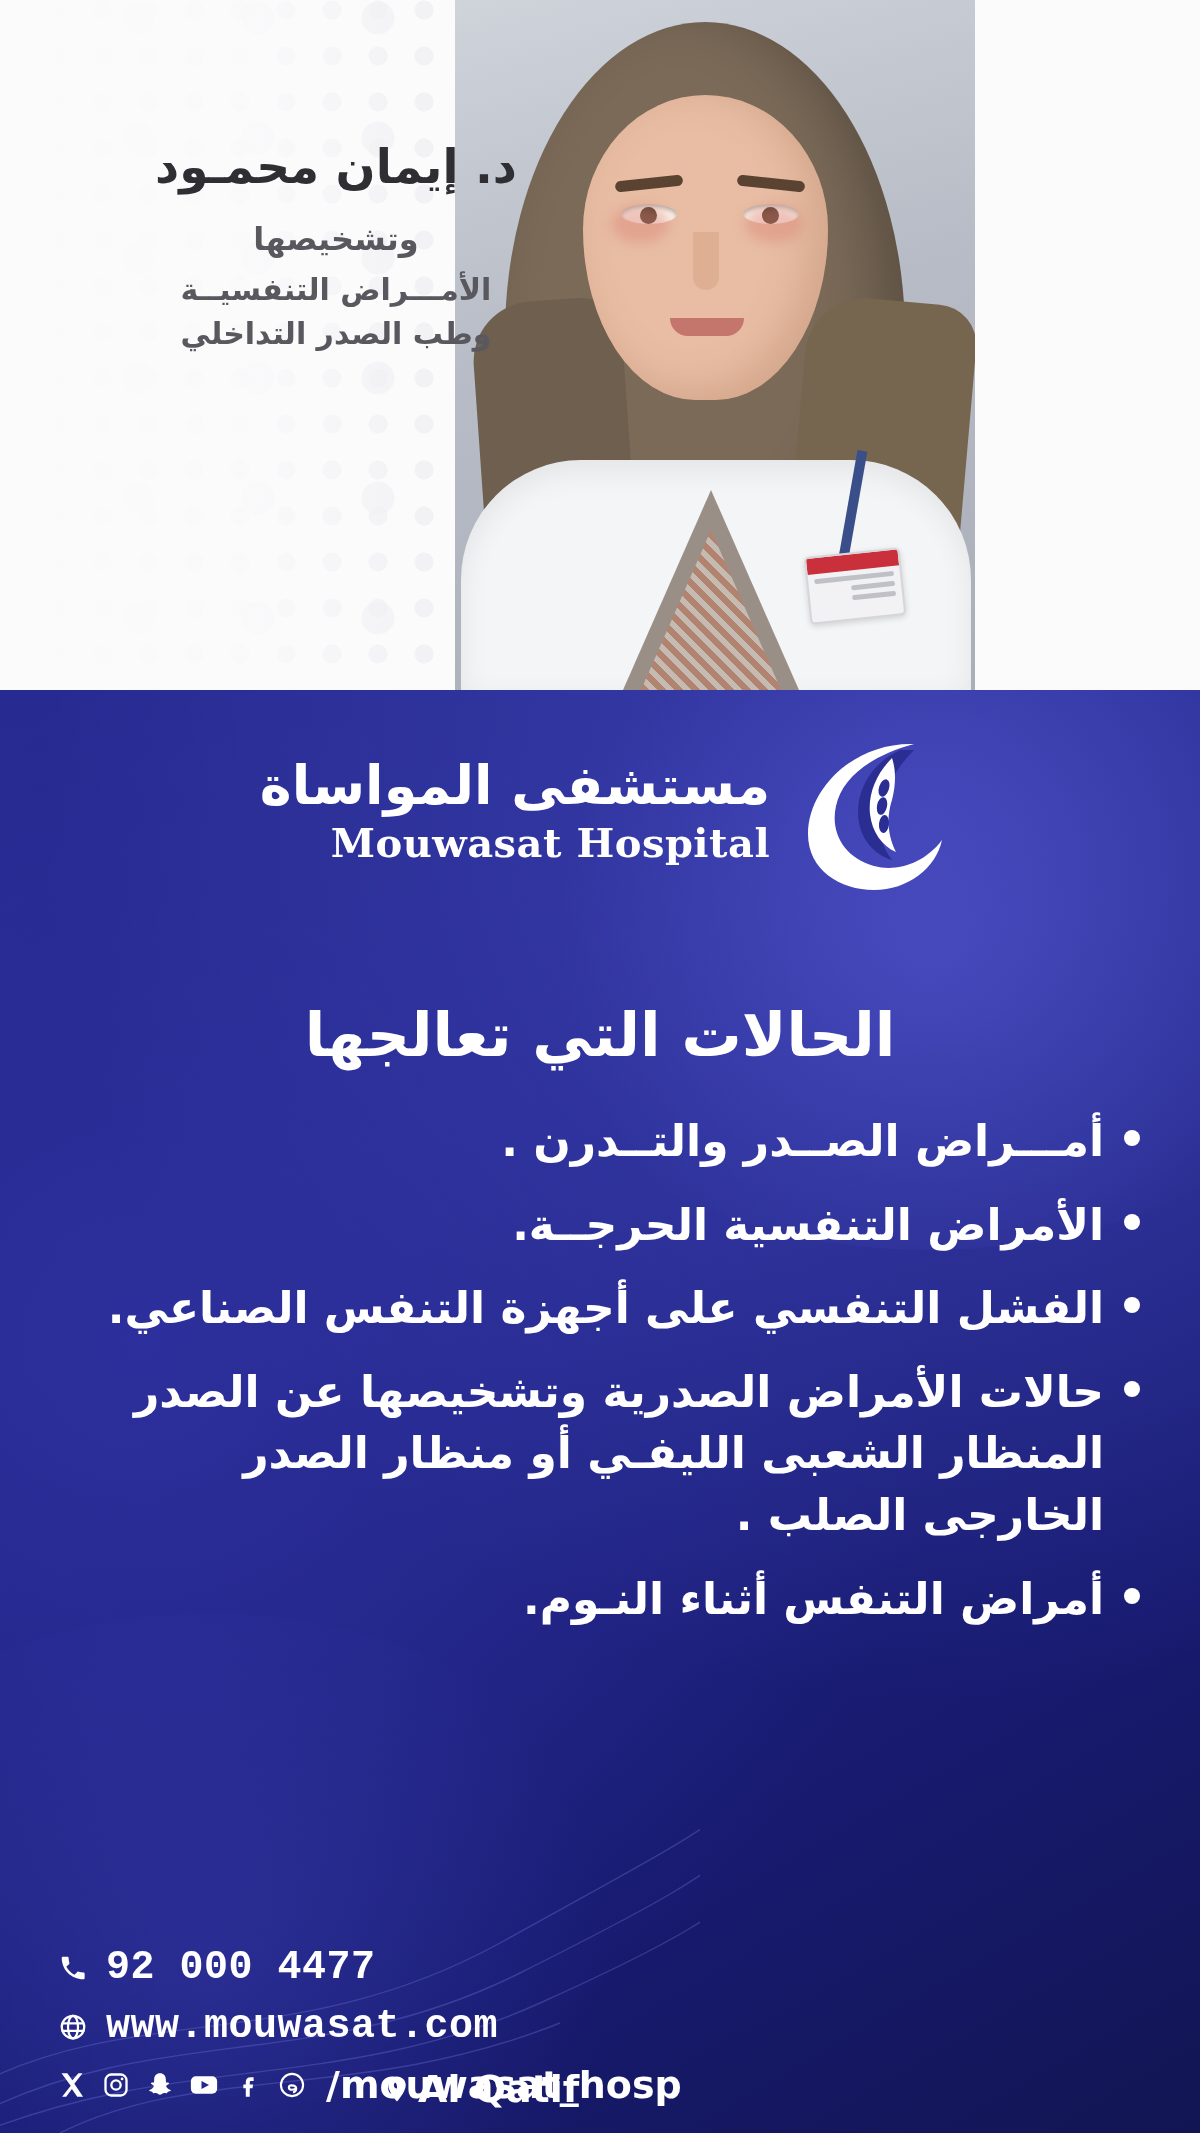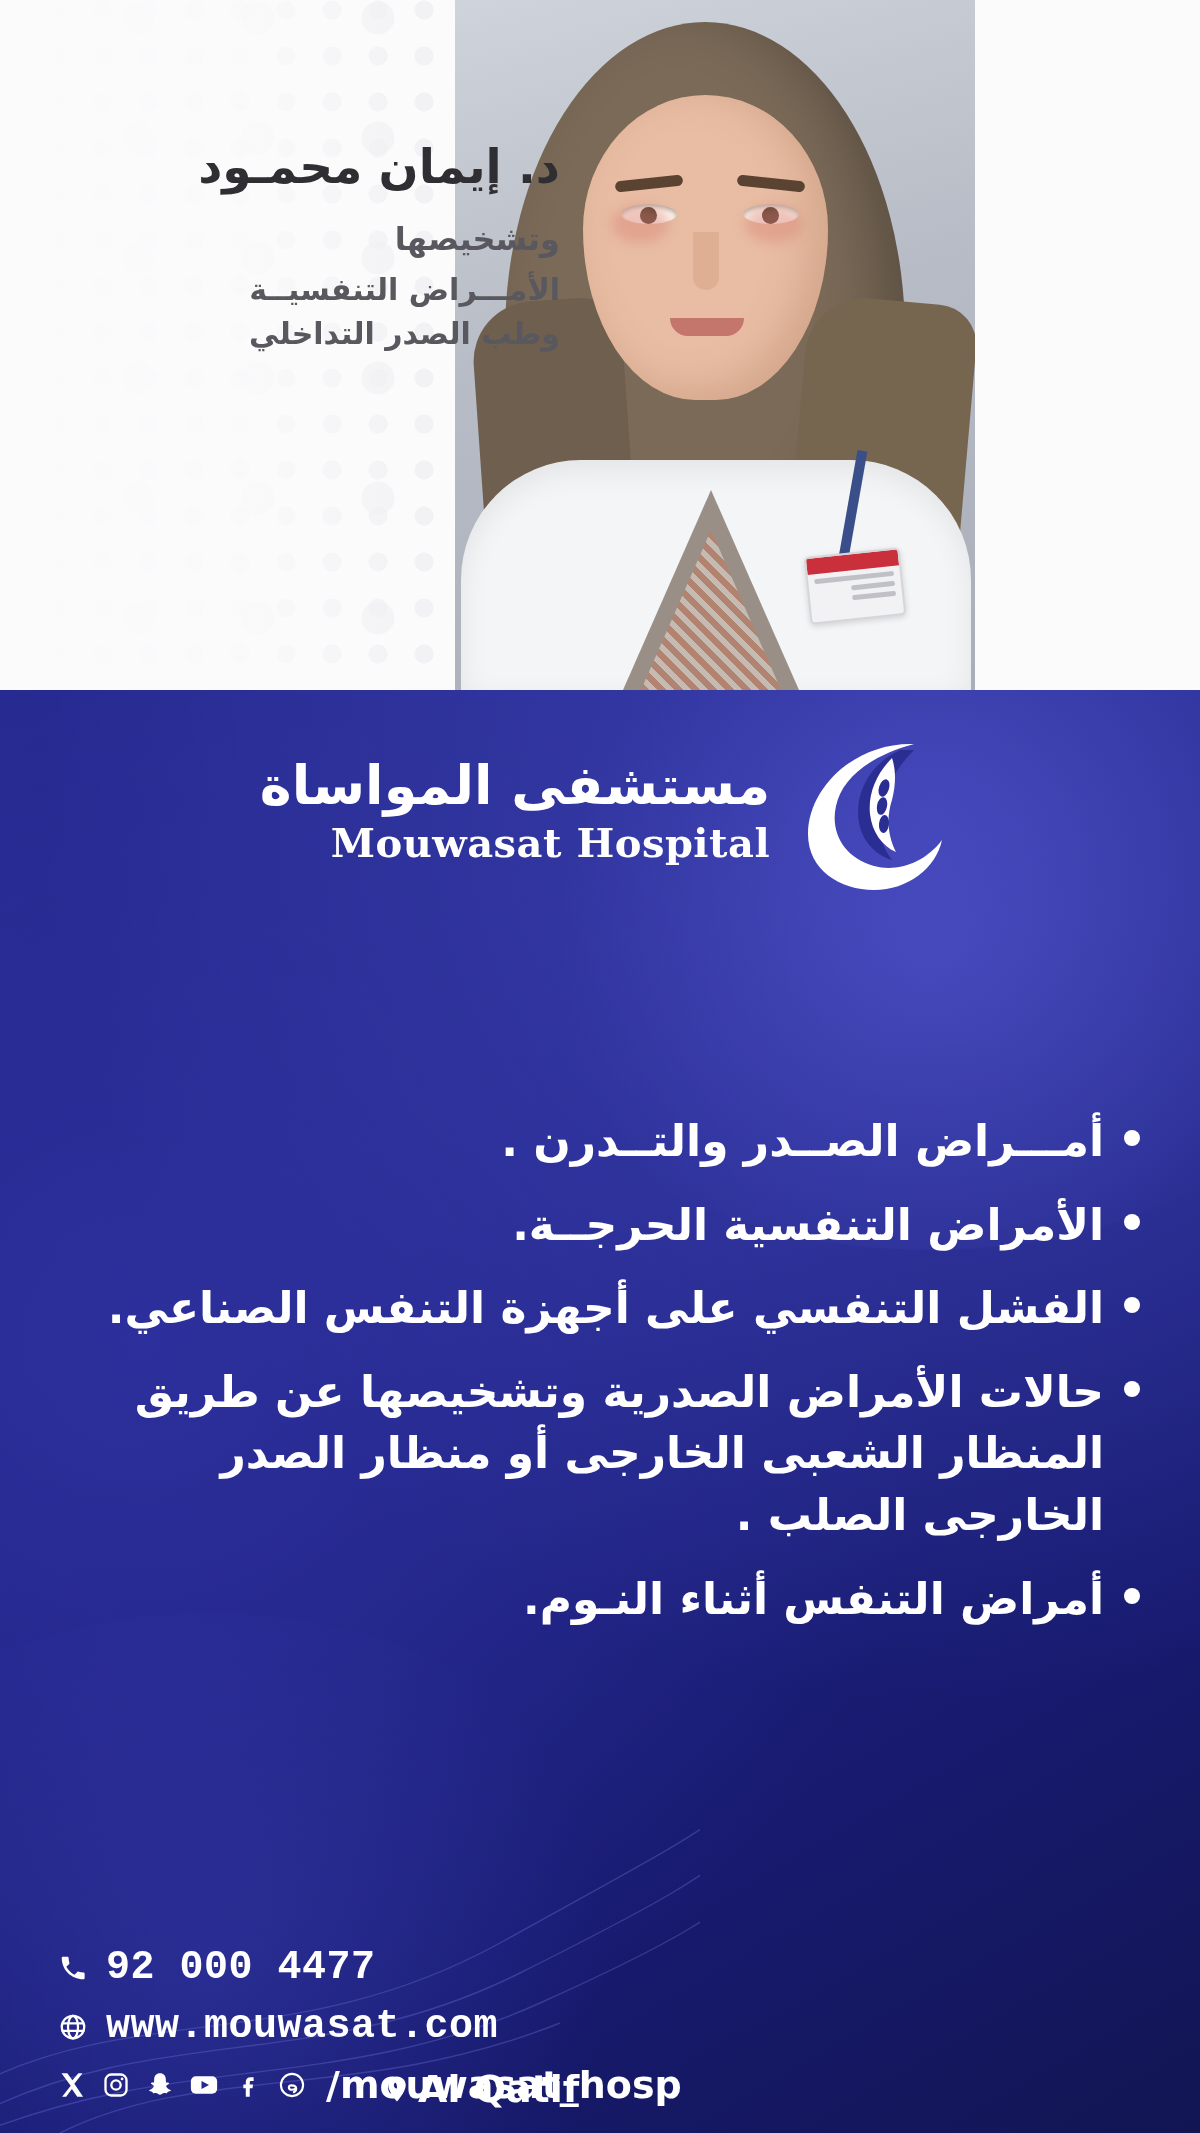--- a/index.html
+++ b/index.html
@@ -49,22 +49,23 @@
     position: absolute;
     inset: 0;
     background: linear-gradient(to left, rgba(251,251,252,0) 55%, rgba(251,251,252,0.85) 78%, rgba(251,251,252,1) 100%);
     pointer-events: none;
   }
 
   
   .doctor-text {
     position: absolute;
     top: 140px;
-    right: 640px;      
+    right: 604px;      
     width: 520px;
+    text-align: center;
     direction: rtl;
     z-index: 5;
   }
   .doctor-name {
     font-size: 47px;
     font-weight: bold;
     color: #2f2f33;
     letter-spacing: 0px;
     line-height: 1.15;
     margin-bottom: 26px;
@@ -527,37 +528,38 @@
           <ellipse cx="88" cy="92" rx="5" ry="9" transform="rotate(6 88 92)"></ellipse>
         </g>
       </svg>
     </div>
     <div class="logo-text">
       <div class="logo-ar">مستشفى المواساة</div>
       <div class="logo-en">Mouwasat Hospital</div>
     </div>
   </div>
 
+  <div class="headline">الحالات التي تعالجها</div>
 
   <div class="conditions">
     <div class="cond-item">
       <span class="bullet"></span>
       <span class="cond-text">أمـــراض الصــدر والتــدرن .</span>
     </div>
     <div class="cond-item">
       <span class="bullet"></span>
       <span class="cond-text">الأمراض التنفسية الحرجــة.</span>
     </div>
     <div class="cond-item">
       <span class="bullet"></span>
       <span class="cond-text">الفشل التنفسي على أجهزة التنفس الصناعي.</span>
     </div>
     <div class="cond-item">
       <span class="bullet"></span>
-      <span class="cond-text">حالات الأمراض الصدرية وتشخيصها عن طريق المنظار الشعبى الخارجى أو منظار الصدر الخارجى الصلب .</span>
+      <span class="cond-text">حالات الأمراض الصدرية وتشخيصها عن الصدر المنظار الشعبى الليفـي أو منظار الصدر الخارجى الصلب .</span>
     </div>
     <div class="cond-item">
       <span class="bullet"></span>
       <span class="cond-text">أمراض التنفس أثناء النـوم.</span>
     </div>
   </div>
 
   <div class="footer">
 
     <div class="contact-line">

